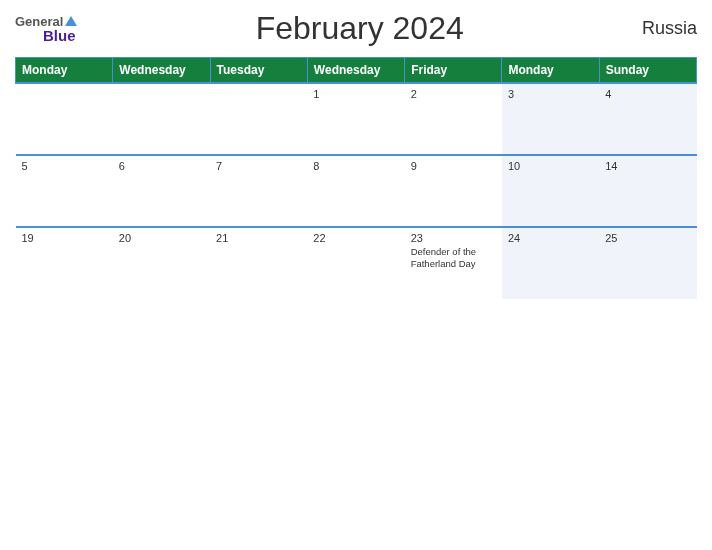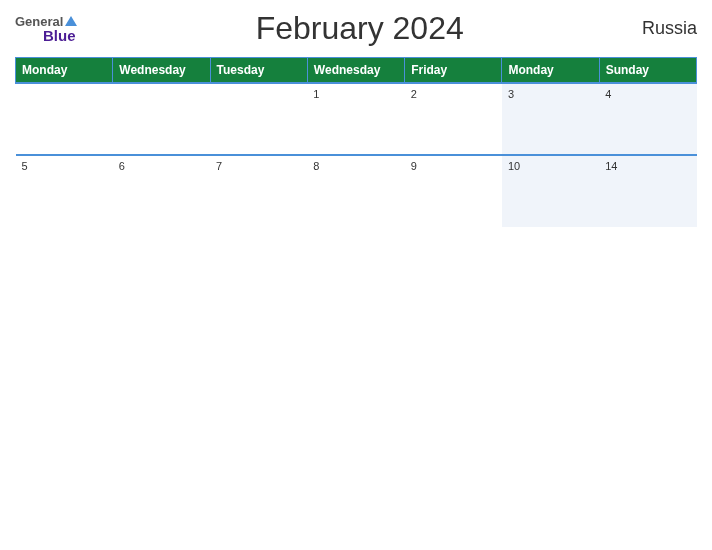--- a/index.html
+++ b/index.html
@@ -191,15 +191,39 @@
           <td>
             <span class="day-number">9</span>
           </td>
           <td>
             <span class="day-number">10</span>
           </td>
           <td>
             <span class="day-number">14</span>
           </td>
         </tr>
+        <tr>
+          <td>
+            <span class="day-number">19</span>
+          </td>
+          <td>
+            <span class="day-number">20</span>
+          </td>
+          <td>
+            <span class="day-number">21</span>
+          </td>
+          <td>
+            <span class="day-number">22</span>
+          </td>
+          <td>
+            <span class="day-number">23</span>
+            <span class="holiday-label">Defender of the Fatherland Day</span>
+          </td>
+          <td>
+            <span class="day-number">24</span>
+          </td>
+          <td>
+            <span class="day-number">25</span>
+          </td>
+        </tr>
       </tbody>
   </table>
 </div>
 
 </body></html>

